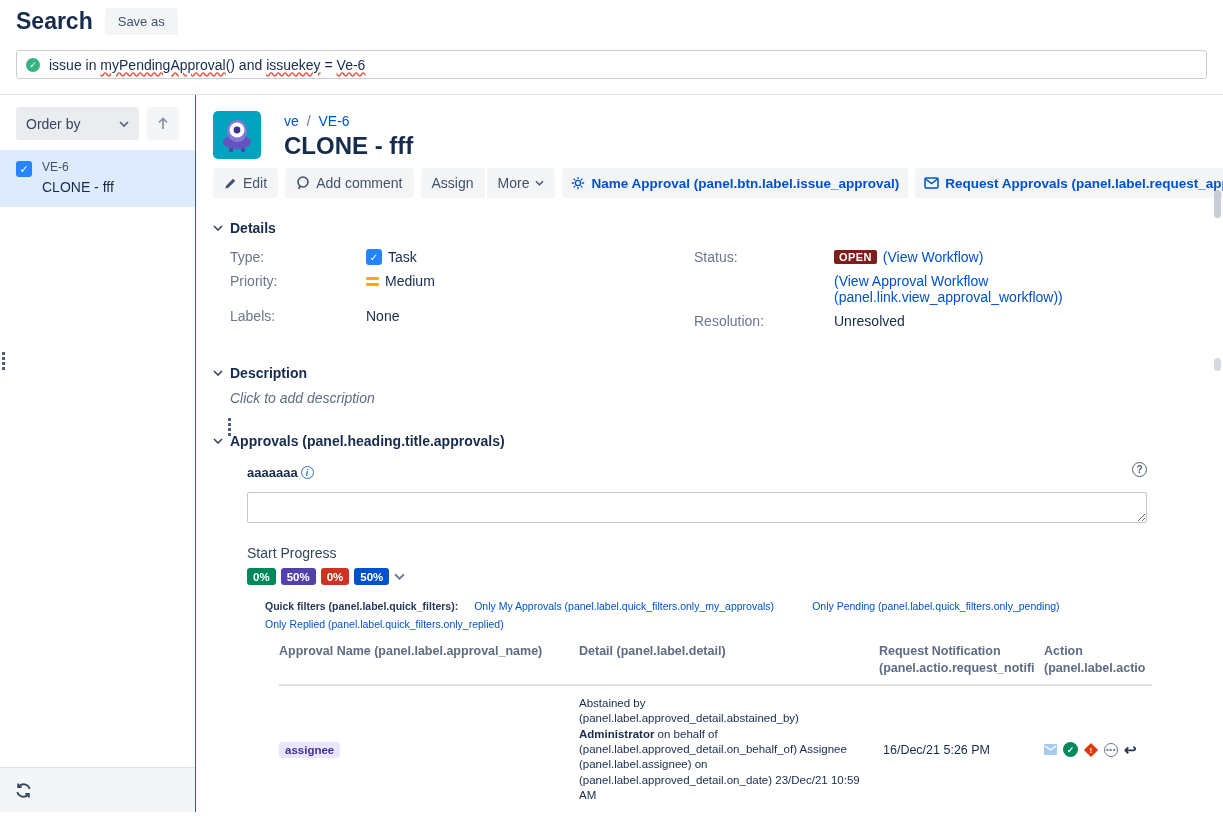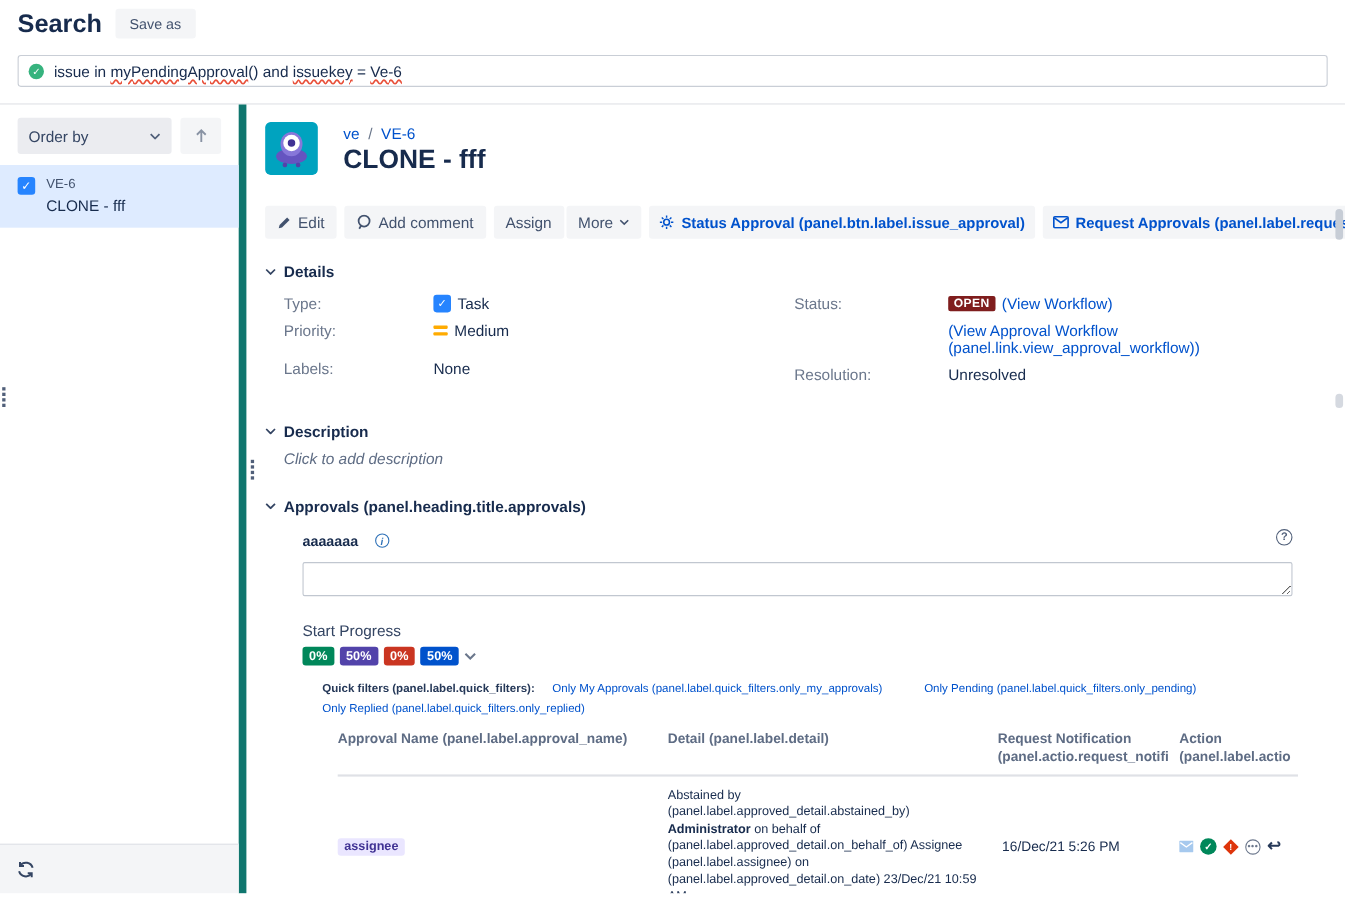--- a/index.html
+++ b/index.html
@@ -21,21 +21,21 @@
 
   
   .querybar { padding: 11px 16px 15px; border-bottom:1px solid #dfe1e6; }
   .query-input { height:29px; border:1px solid #c9ced6; border-radius:3px; background:#fff;
     display:flex; align-items:center; gap:9px; padding:0 9px; font-size:14px; color:#172b4d; }
   .check-circle { width:14px; height:14px; border-radius:50%; background:#36b37e; color:#fff;
     font-size:9px; display:flex; align-items:center; justify-content:center; flex:none; }
 
   
   .body { display:flex; height:717px; }
-  .sidebar { width:224px; flex:none; border-right:7px solid #0f766e; position:relative; }
+  .sidebar { width:196px; flex:none; border-right:1px solid #0f766e; position:relative; }
   .side-controls { display:flex; gap:8px; margin:12px 16px 10px; }
   .orderby { width:150px; height:33px; background:#ebecf0; border-radius:3px; display:flex;
     align-items:center; justify-content:space-between; padding:0 10px; font-size:14px;
     color:#344563; cursor:pointer; }
   .up-btn { width:40px; height:33px; background:#f4f5f7; border-radius:3px; display:flex;
     align-items:center; justify-content:center; color:#8993a4; cursor:pointer; }
   .result-item { background:#deebff; padding:10px 16px 12px; display:flex; gap:10px;
     cursor:pointer; margin-top:4px; }
   .cbx { width:16px; height:16px; border-radius:3px; background:#2684ff; color:#fff;
     font-size:11px; display:flex; align-items:center; justify-content:center; flex:none; margin-top:1px; }
@@ -45,21 +45,21 @@
     border-top:1px solid #dfe1e6; display:flex; align-items:center; padding:0 15px; }
 
   
   .main { flex:1; position:relative; overflow:hidden; padding:16px 24px 0 17px; }
   .issue-head { display:flex; gap:23px; }
   .avatar { width:48px; height:48px; border-radius:4px; flex:none; }
   .crumbs { font-size:14px; margin-top:2px; }
   .crumb-sep { color:#6b778c; margin:0 4px; }
   .issue-title { font-size:24px; font-weight:600; color:#172b4d; margin-top:3px; }
 
-  .toolbar { display:flex; gap:7px; margin-top:27px; align-items:center; flex-wrap:nowrap; }
+  .toolbar { display:flex; gap:7px; margin-top:8px; align-items:center; flex-wrap:nowrap; }
   .btn { height:30px; background:#f4f5f7; border:none; border-radius:3px; padding:0 11px;
     display:inline-flex; align-items:center; gap:6px; font-size:14px; color:#42526e;
     font-family:inherit; cursor:pointer; white-space:nowrap; }
   .btn-group { display:flex; gap:2px; }
   .btn.blue { color:#0052cc; font-weight:bold; font-size:13.5px; padding:0 9px; }
 
   .section { margin-top:22px; }
   .sec-head { display:flex; align-items:center; gap:7px; font-size:14px; font-weight:bold;
     color:#172b4d; cursor:pointer; }
   .chev { color:#344563; display:inline-flex; }
@@ -74,21 +74,21 @@
   .type-icon { width:16px; height:16px; border-radius:3px; background:#2684ff; color:#fff;
     font-size:10px; display:flex; align-items:center; justify-content:center; }
   .prio-icon { display:flex; flex-direction:column; gap:3px; width:13px; }
   .prio-icon i { display:block; height:3px; background:#ffab00; border-radius:1px; }
   .lozenge { background:#7f1d1d; color:#fff; font-size:11px; font-weight:bold; padding:1px 5px;
     border-radius:2px; letter-spacing:.4px; }
 
   .desc-placeholder { font-style:italic; color:#5e6c84; font-size:14px; margin-top:9px; cursor:pointer; }
 
   .appr-panel { margin-left:34px; margin-top:16px; width:900px; position:relative; }
-  .appr-field { display:flex; align-items:center; gap:15px; font-size:13px; font-weight:bold; }
+  .appr-field { display:flex; align-items:center; gap:3px; font-size:13px; font-weight:bold; }
   .info-icon { width:13px; height:13px; border-radius:50%; border:1px solid #2e71b8; color:#2e71b8;
     font-size:9px; font-weight:bold; font-style:italic; display:flex; align-items:center;
     justify-content:center; cursor:pointer; }
   .help-icon { position:absolute; right:0; top:-3px; width:15px; height:15px; border-radius:50%;
     border:1.4px solid #505f79; color:#505f79; font-size:10px; font-weight:bold;
     display:flex; align-items:center; justify-content:center; cursor:pointer; }
   .appr-textarea { margin-top:12px; width:900px; height:31px; border:1px solid #c1c7d0;
     border-radius:2px; resize:both; font-family:inherit; }
   .transition-name { margin-top:18px; font-size:14px; color:#344563; cursor:pointer; }
   .pct-row { display:flex; align-items:center; gap:5px; margin-top:7px; }
@@ -225,21 +225,21 @@
                   <path d="M1 1l4 4 4-4" stroke="#42526e" stroke-width="1.6" fill="none"></path>
                 </svg>
             </span>
           </button>
         </div>
         <button class="btn blue">
           <svg width="14" height="14" viewBox="0 0 16 16">
             <circle cx="8" cy="8" r="3" stroke="#0052cc" stroke-width="1.6" fill="none"></circle>
             <path d="M8 1v2.4M8 12.6V15M1 8h2.4M12.6 8H15M3 3l1.7 1.7M11.3 11.3L13 13M13 3l-1.7 1.7M4.7 11.3L3 13" stroke="#0052cc" stroke-width="1.5"></path>
           </svg>
-          <span>Status Approval (panel.btn.label.issue_approval)</span>
+          <span>Name Approval (panel.btn.label.issue_approval)</span>
         </button>
         <button class="btn blue">
           <svg width="15" height="12" viewBox="0 0 15 12">
             <rect x="1" y="1" width="13" height="10" rx="1" stroke="#0052cc" stroke-width="1.5" fill="none"></rect>
             <path d="M1.5 2l6 4.5 6-4.5" stroke="#0052cc" stroke-width="1.5" fill="none"></path>
           </svg>
           <span>Request Approvals (panel.label.request_approvals)</span>
         </button>
       </div>
 

